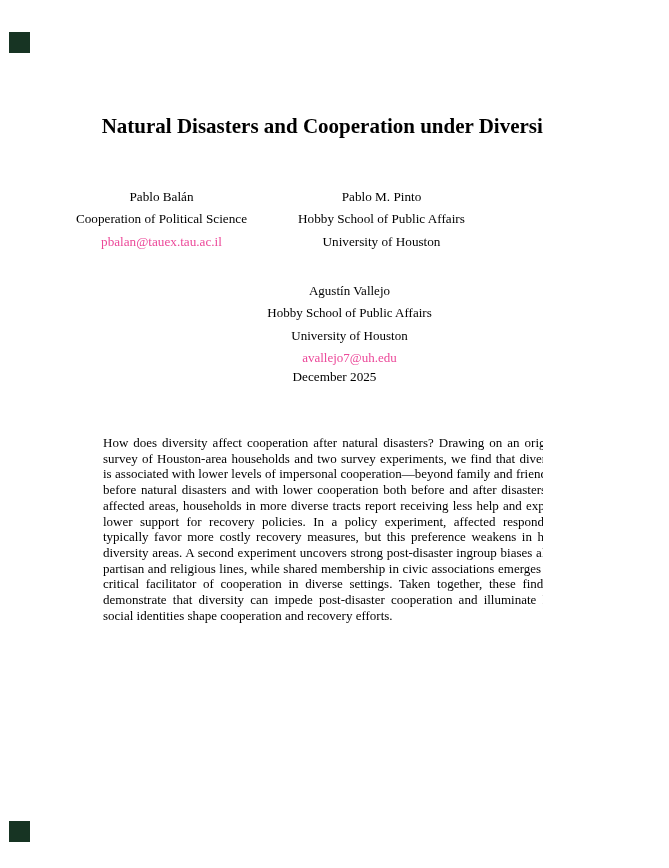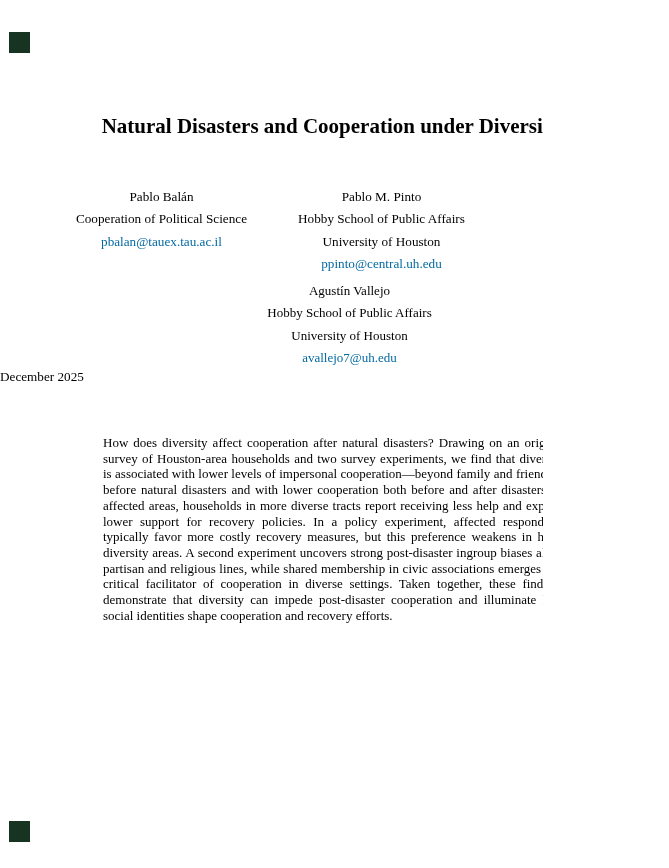--- a/index.html
+++ b/index.html
@@ -54,29 +54,30 @@
   .author-center {
     position: absolute;
     top: 280px;
     left: 15px;
     width: 669px;
     text-align: center;
     font-size: 13px;
     line-height: 22.4px;
   }
   .email a, a.email-link {
-    color: #0369a1;
+    color: #ec4899;
     text-decoration: none;
     cursor: pointer;
   }
   .date-line {
     position: absolute;
     top: 369px;
     left: 0;
     width: 669px;
+    text-align: center;
     font-size: 13.2px;
   }
   .abstract {
     position: absolute;
     top: 435px;
     left: 103px;
     width: 462px;
     font-size: 13px;
     line-height: 15.7px;
     text-align: justify;
@@ -97,21 +98,20 @@
   <div class="authors-row">
     <div class="author-col">
       <div>Pablo Balán</div>
       <div>Cooperation of Political Science</div>
       <div class="email"><a class="email-link" href="#">pbalan@tauex.tau.ac.il</a></div>
     </div>
     <div class="author-col">
       <div>Pablo M. Pinto</div>
       <div>Hobby School of Public Affairs</div>
       <div>University of Houston</div>
-      <div class="email"><a class="email-link" href="#">ppinto@central.uh.edu</a></div>
     </div>
   </div>
 
   <div class="author-center">
     <div>Agustín Vallejo</div>
     <div>Hobby School of Public Affairs</div>
     <div>University of Houston</div>
     <div class="email"><a class="email-link" href="#">avallejo7@uh.edu</a></div>
   </div>
 

